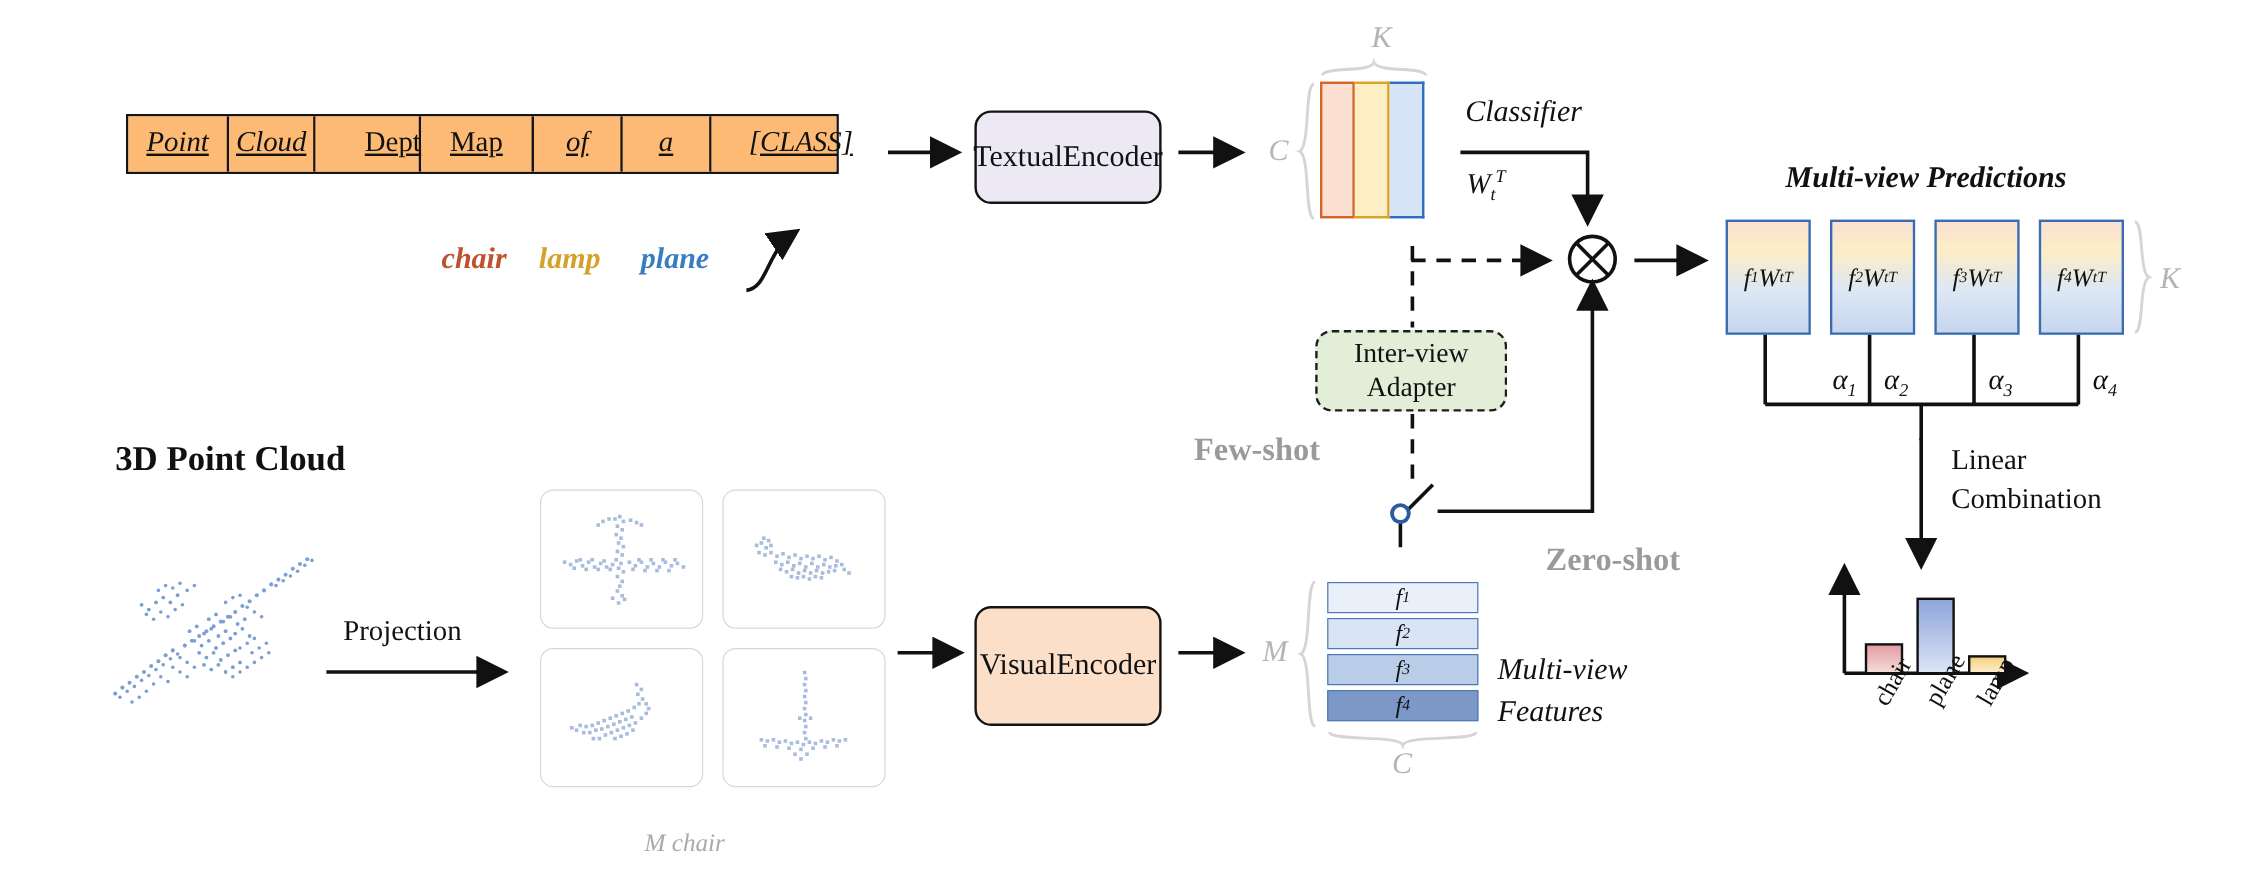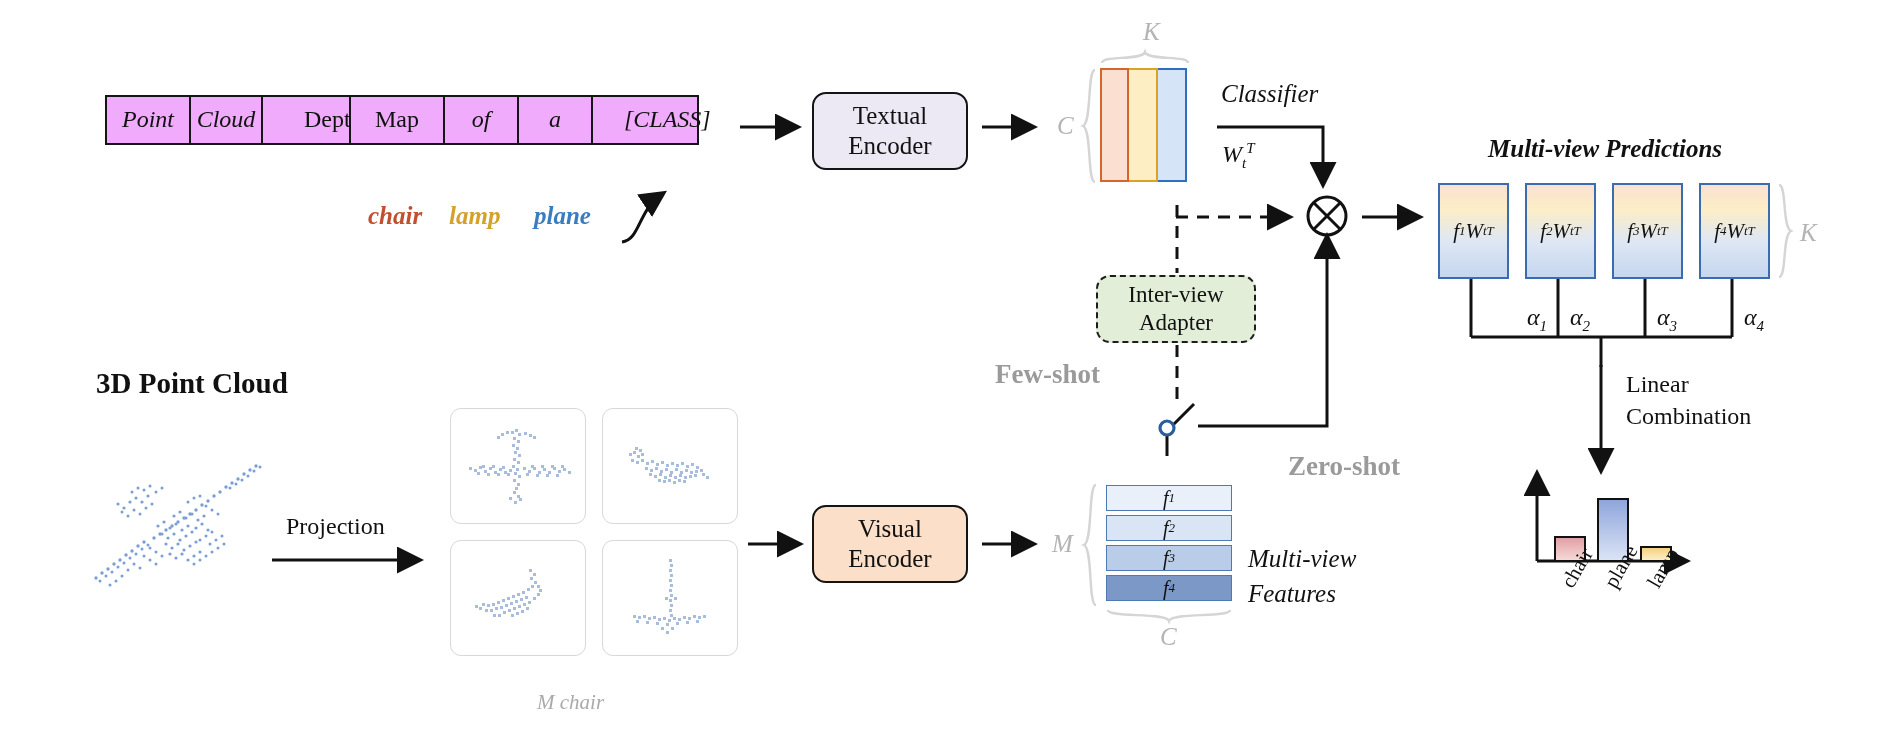--- a/index.html
+++ b/index.html
@@ -28,22 +28,23 @@
     border: 2.5px solid #151515;
     background: #efefef;
   }
   .token {
     border-right: 2.5px solid #151515;
     padding: 9px 0;
     text-align: center;
     font-size: 24px;
     font-style: italic;
     line-height: 1.15;
-    background: #f0abfc;
+    background: #fdba74;
     white-space: nowrap;
+    text-decoration: underline;
   }
   .token:last-child { border-right: none; padding-left: 31px; }
   .token.w1 { width: 84px; }
   .token.w2 { width: 72px; }
   .token.w3 { width: 88px; padding-left: 41px; }
   .token.w4 { width: 94px; }
   .token.w5 { width: 74px; }
   .token.w6 { width: 74px; }
   .token.w7 { width: 104px; }
   .token.upright { font-style: normal; }
@@ -54,36 +55,36 @@
     font-style: italic;
     font-weight: 600;
     white-space: nowrap;
   }
 
   
   .encoder {
     border: 2.5px solid #141414;
     border-radius: 14px;
     display: flex;
-    flex-direction: column;
+    flex-direction: row;
     align-items: center;
     justify-content: center;
     font-size: 25px;
     line-height: 1.22;
     text-align: center;
   }
   #textual-encoder {
     left: 812px; top: 92px;
     width: 156px; height: 78px;
     background: #ecе8f4;
     background: #ece9f5;
   }
   #visual-encoder {
     left: 812px; top: 505px;
-    width: 156px; height: 78px;
+    width: 156px; height: 100px;
     background: #fbdfc9;
   }
 
   
   #adapter {
     left: 1096px; top: 275px;
     width: 160px; height: 68px;
     border: 2.5px dashed #1d1d1d;
     border-radius: 14px;
     background: #e2eed8;

